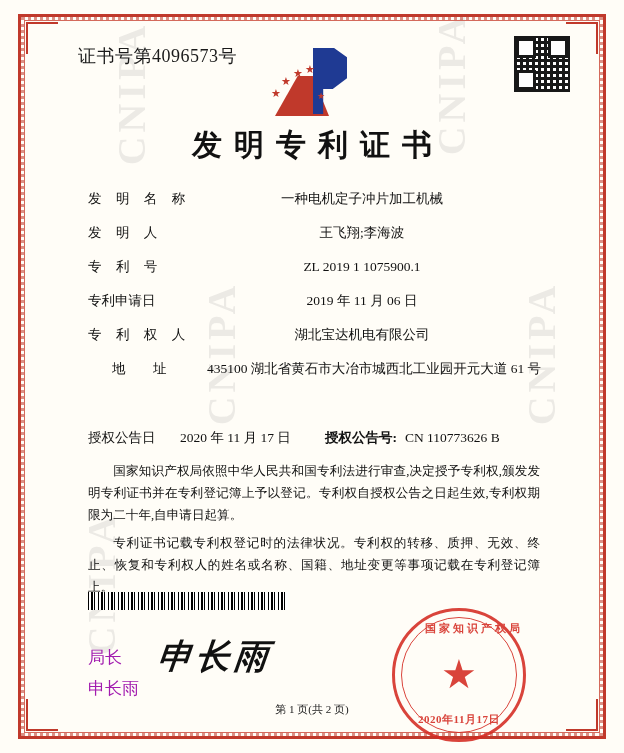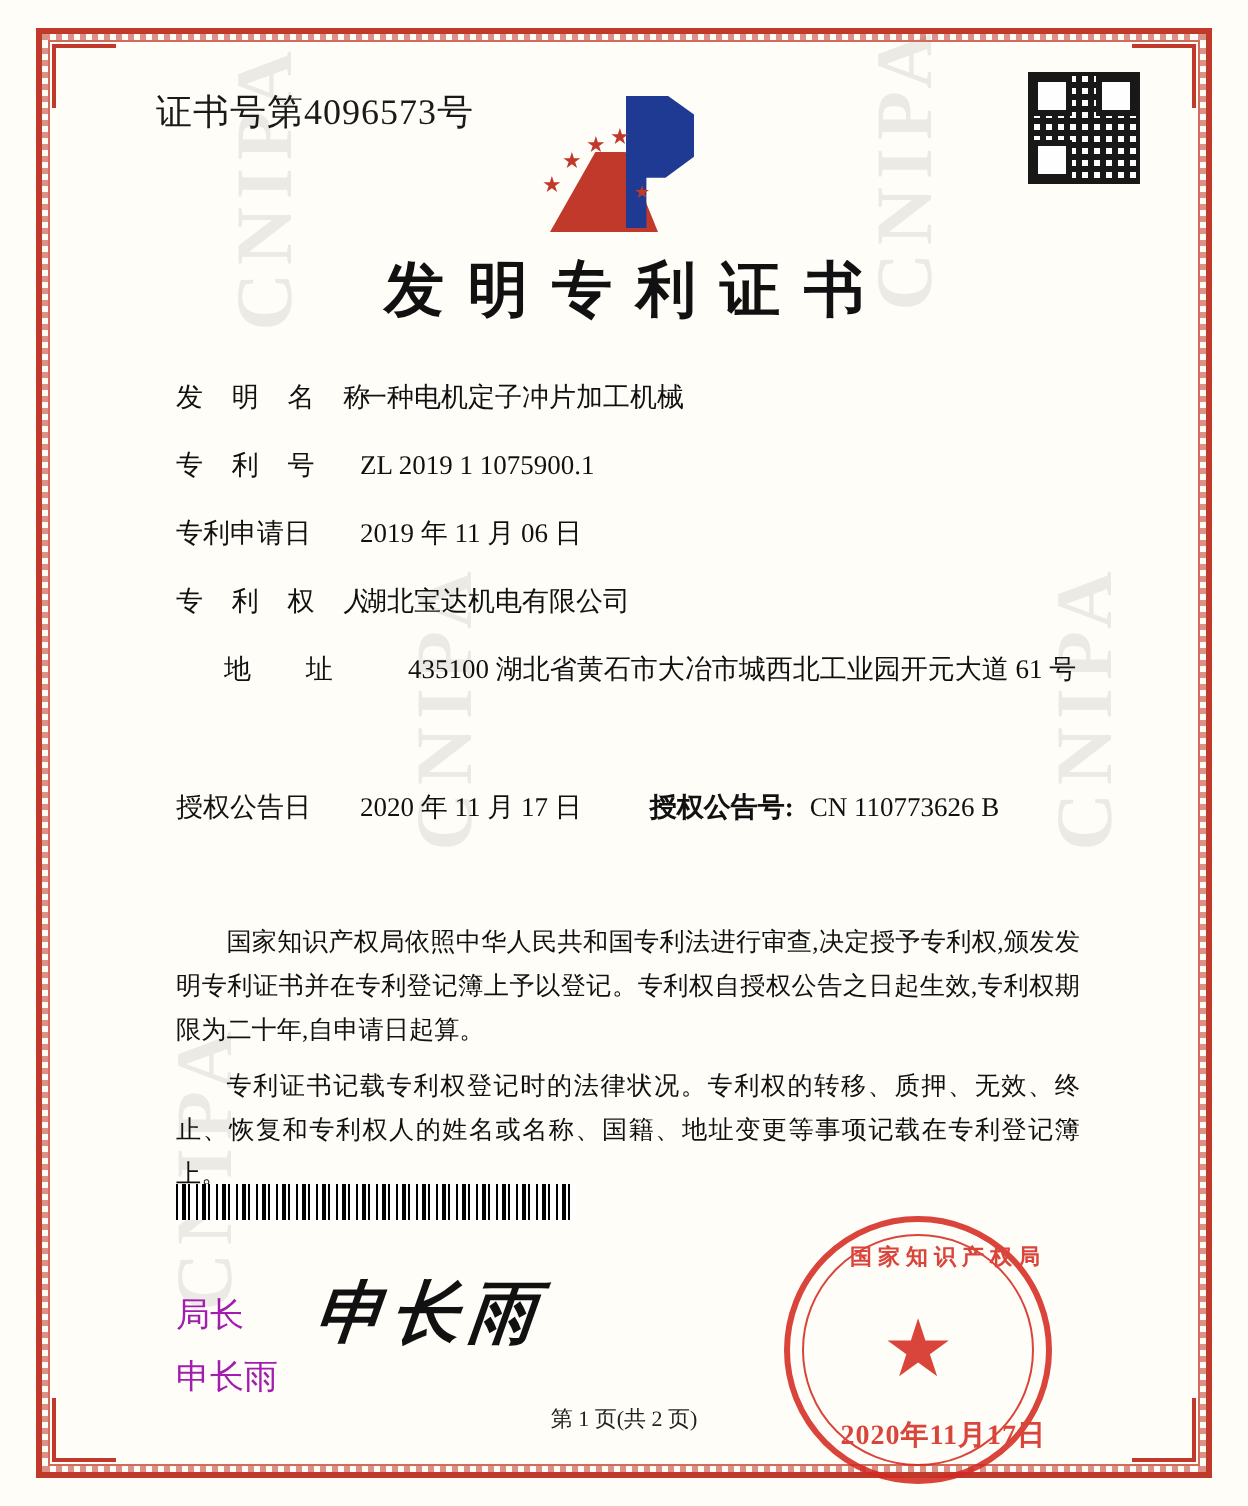--- a/index.html
+++ b/index.html
@@ -149,20 +149,21 @@
     width: 92px;
     flex: 0 0 92px;
     letter-spacing: 0px;
     white-space: nowrap;
   }
   .field-label.sp1 { letter-spacing: 5.5px; }
   .field-label.sp2 { letter-spacing: 12px; margin-left: 24px; }
   .field-value {
     flex: 1;
     white-space: nowrap;
+    text-align: center;
   }
   .field-value2 {
     margin-left: 34px;
     font-weight: bold;
   }
   .inline-label {
     white-space: nowrap;
   }
 
   .paragraphs {
@@ -243,22 +244,22 @@
     position: absolute;
     left: 0; right: 0; top: 10px;
     text-align: right;
     font-size: 11px;
     letter-spacing: 3px;
     font-weight: bold;
   }
   .seal-text-bottom {
     position: absolute;
     left: 0; right: 0; bottom: 12px;
-    text-align: right;
-    font-size: 14px;
+    text-align: center;
+    font-size: 11px;
     font-weight: bold;
     letter-spacing: 0.5px;
   }
 
   .footer {
     position: absolute;
     bottom: 6px;
     left: 0; right: 0;
     text-align: center;
     font-size: 11px;
@@ -322,20 +323,24 @@
 
     <div class="title">发明专利证书</div>
 
     <div class="fields">
 
       <div class="field-row">
         <div class="field-label sp1">发 明 名 称</div>
         <div class="field-value">一种电机定子冲片加工机械</div>
       </div>
 
+      <div class="field-row">
+        <div class="field-label sp1">发 明 人</div>
+        <div class="field-value">王飞翔;李海波</div>
+      </div>
 
       <div class="field-row">
         <div class="field-label sp1">专 利 号</div>
         <div class="field-value">ZL 2019 1 1075900.1</div>
       </div>
 
       <div class="field-row">
         <div class="field-label">专利申请日</div>
         <div class="field-value">2019 年 11 月 06 日</div>
       </div>

